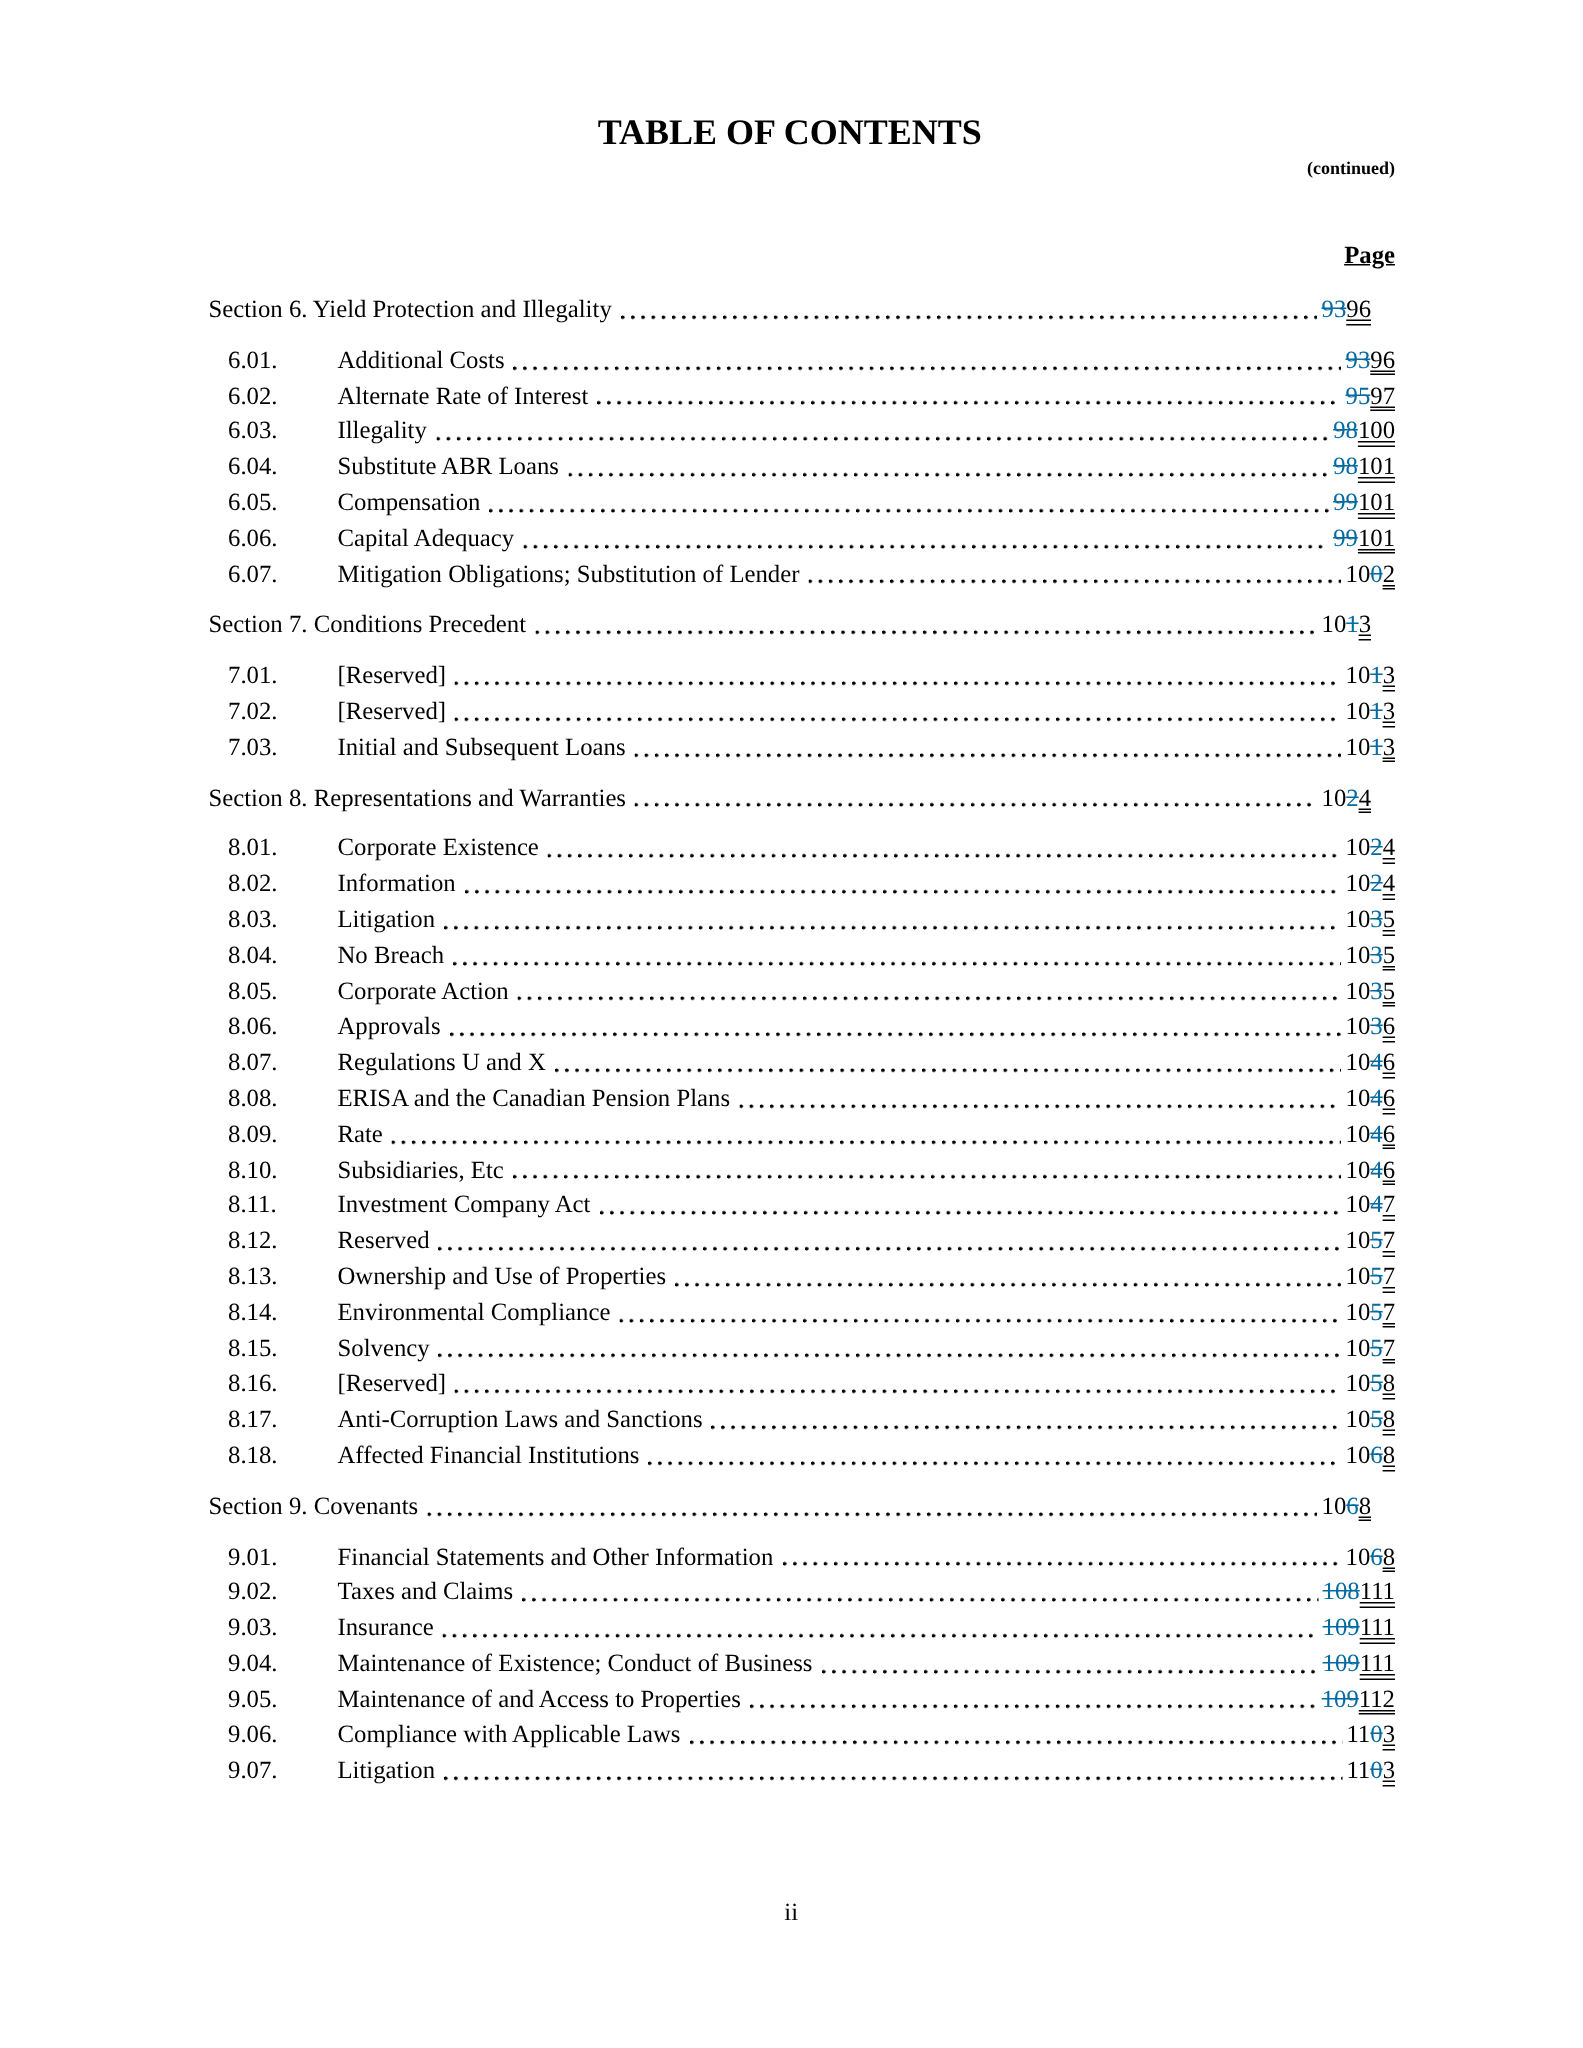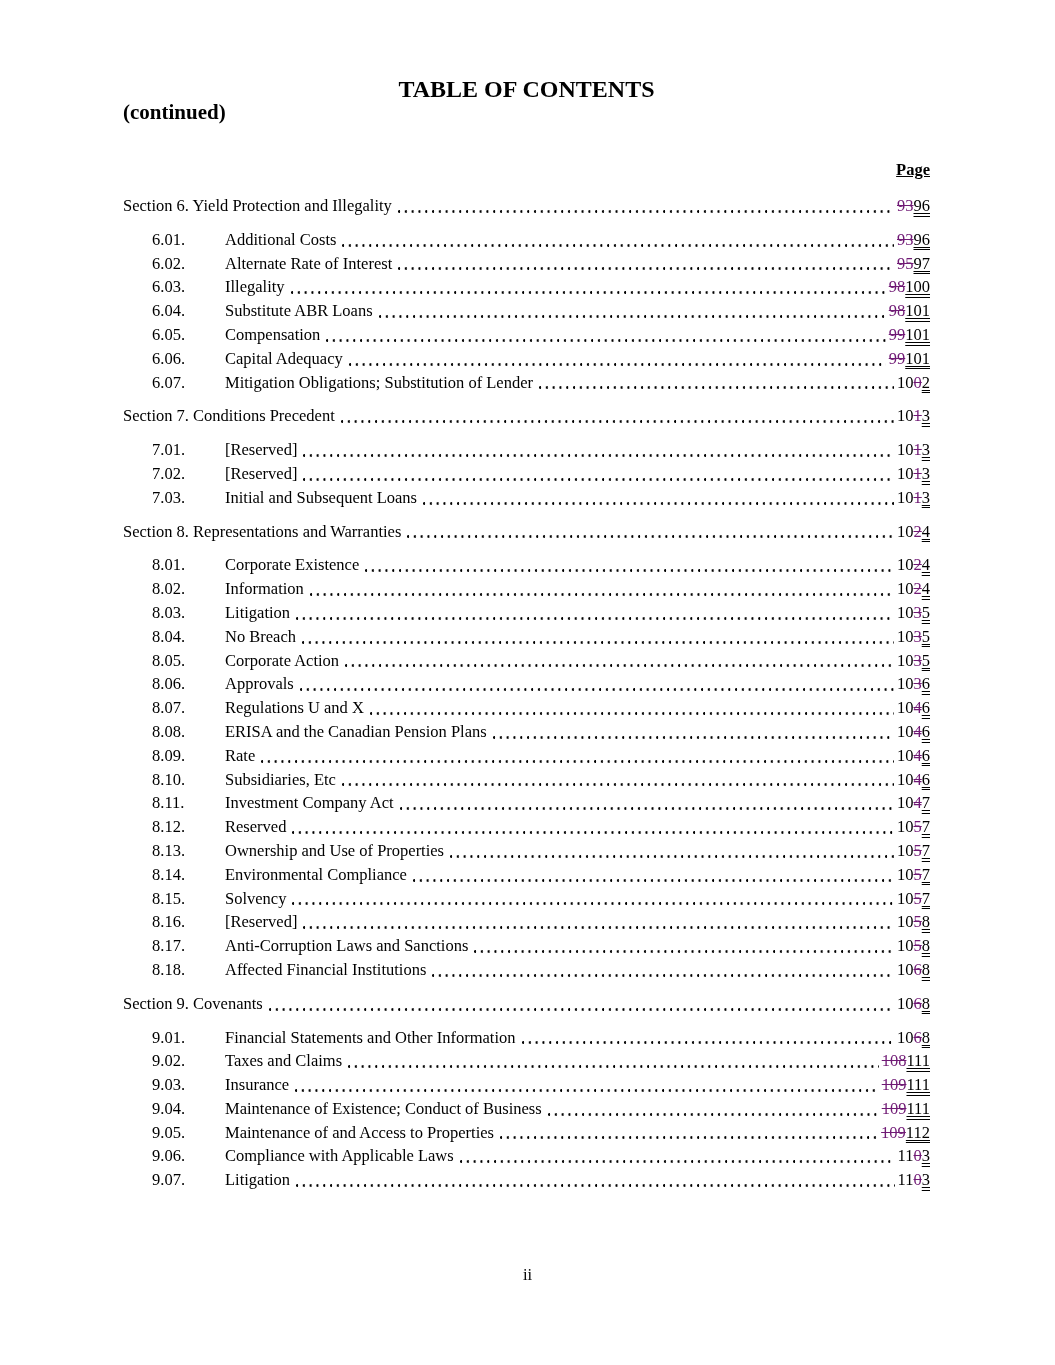--- a/index.html
+++ b/index.html
@@ -3,36 +3,36 @@
 <meta charset="utf-8">
 <style>
   html,body{margin:0;padding:0}
   body{
     width:1055px;height:1365px;background:#ffffff;color:#000;
     font-family:"Liberation Serif","DejaVu Serif",serif;font-size:16.5px;
     position:relative;overflow:hidden;
   }
   .page{box-sizing:border-box;width:100%;height:100%;padding:78px 125px 0 123px;position:relative}
   .doc-title{text-align:center;font-weight:bold;font-size:24px;line-height:23px}
-  .doc-subtitle{text-align:left;font-weight:bold;font-size:21px;line-height:23px}
+  .doc-subtitle{text-align:right;font-weight:bold;font-size:12px;line-height:23px}
   .page-label-row{text-align:right;margin-top:34px;line-height:24px}
   .page-label{font-weight:bold;text-decoration:underline}
   .toc{margin-top:12px}
   .row{display:flex;align-items:baseline;line-height:23.8px}
-  .sec{margin:10px 0}
+  .sec{margin:10px 16px}
   .item{padding-left:29px}
   .num{flex:0 0 73px}
   .t{white-space:nowrap;flex:0 0 auto}
   .lead{
     flex:1 1 auto;align-self:flex-end;height:3px;margin:0 3px 5px 6px;
     background-image:radial-gradient(circle at 1.1px 1.5px,#000 1.05px,rgba(0,0,0,0) 1.35px);
     background-repeat:repeat-x;background-size:6.8px 3px;
   }
   .pg{flex:0 0 auto;white-space:nowrap}
-  .del{color:#701a75;text-decoration:line-through}
+  .del{color:#0369a1;text-decoration:line-through}
   .ins{color:#000000;text-decoration-line:underline;text-decoration-style:double;text-underline-offset:2px}
   .footer{position:absolute;left:0;right:0;bottom:80px;text-align:center}
 </style>
 </head>
 <body>
 
 <div class="page">
   <div class="doc-header">
     <div class="doc-title">TABLE OF CONTENTS</div>
     <div class="doc-subtitle">(continued)</div>

